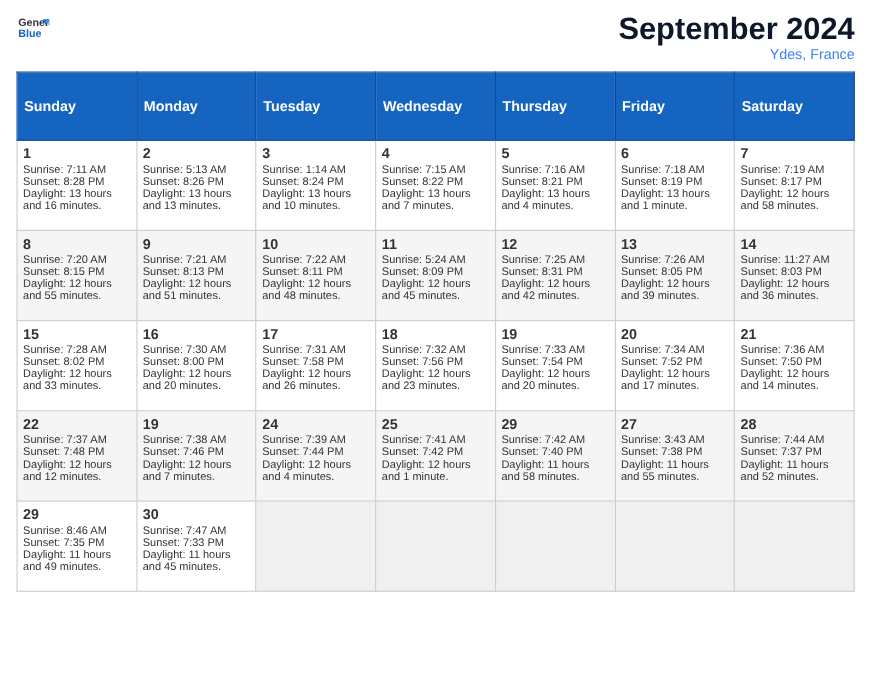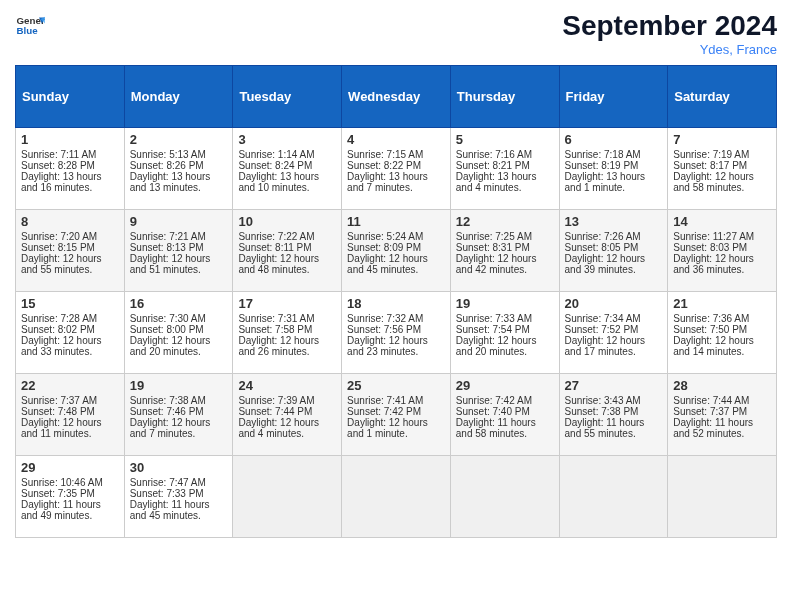--- a/index.html
+++ b/index.html
@@ -262,21 +262,21 @@
             <div>Daylight: 12 hours</div>
             <div>and 14 minutes.</div>
           </td>
         </tr>
         <tr>
           <td>
             <span class="day-num">22</span>
             <div>Sunrise: 7:37 AM</div>
             <div>Sunset: 7:48 PM</div>
             <div>Daylight: 12 hours</div>
-            <div>and 11 minutes.</div>
+            <div>and 12 minutes.</div>
           </td>
           <td>
             <span class="day-num">19</span>
             <div>Sunrise: 7:38 AM</div>
             <div>Sunset: 7:46 PM</div>
             <div>Daylight: 12 hours</div>
             <div>and 7 minutes.</div>
           </td>
           <td>
             <span class="day-num">24</span>
@@ -310,21 +310,21 @@
             <span class="day-num">28</span>
             <div>Sunrise: 7:44 AM</div>
             <div>Sunset: 7:37 PM</div>
             <div>Daylight: 11 hours</div>
             <div>and 52 minutes.</div>
           </td>
         </tr>
         <tr>
           <td>
             <span class="day-num">29</span>
-            <div>Sunrise: 10:46 AM</div>
+            <div>Sunrise: 8:46 AM</div>
             <div>Sunset: 7:35 PM</div>
             <div>Daylight: 11 hours</div>
             <div>and 49 minutes.</div>
           </td>
           <td>
             <span class="day-num">30</span>
             <div>Sunrise: 7:47 AM</div>
             <div>Sunset: 7:33 PM</div>
             <div>Daylight: 11 hours</div>
             <div>and 45 minutes.</div>

